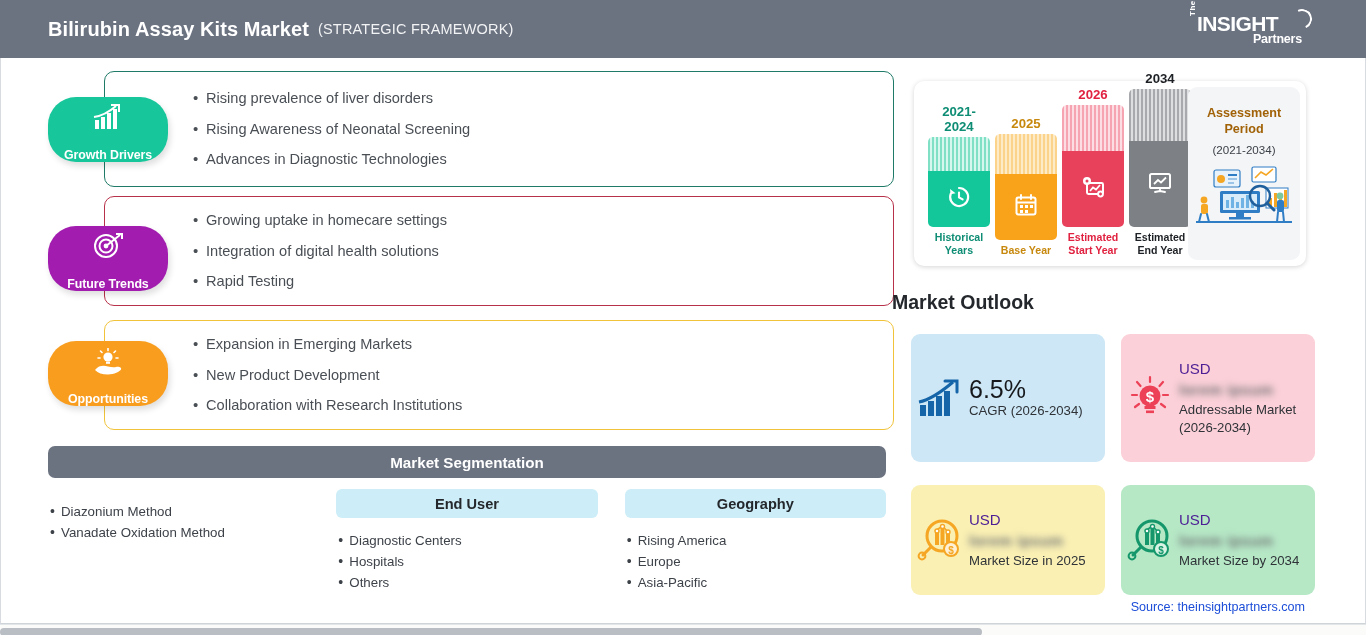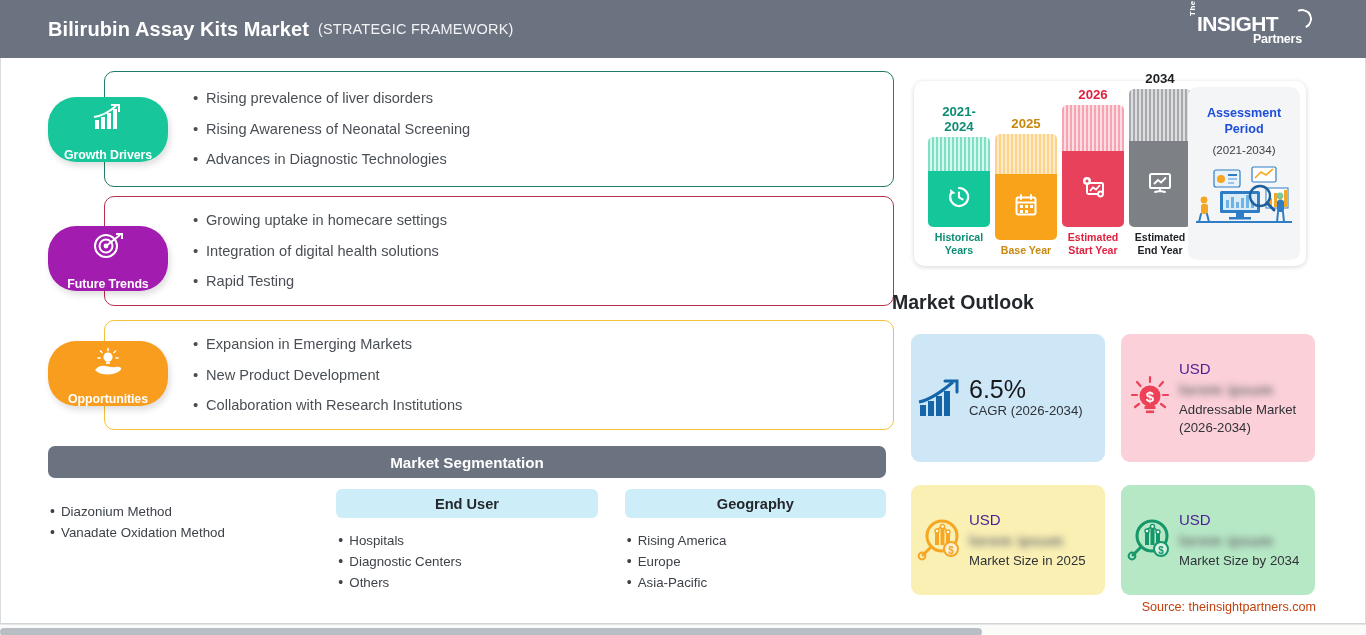--- a/index.html
+++ b/index.html
@@ -157,21 +157,21 @@
     font-size:10.6px; font-weight:bold; line-height:1.18; margin-top:4px;
   }
   .tl-ico { width:26px; height:26px; }
 
   .assess {
     position:absolute; right:6px; top:6px; width:112px; height:173px;
     background:#f4f5f7; border-radius:9px;
     display:flex; flex-direction:column; align-items:center;
     padding-top:18px;
   }
-  .assess .t1 { font-size:12.6px; font-weight:bold; color:#1d4ed8; line-height:1.28; text-align:center; }
+  .assess .t1 { font-size:12.6px; font-weight:bold; color:#a16207; line-height:1.28; text-align:center; }
   .assess .t2 { font-size:11.6px; color:#3d4249; margin-top:6px; }
   .assess .illus { margin-top:8px; }
 
   
   .mo-title {
     position:absolute; left:892px; top:291px;
     font-size:19.5px; font-weight:bold; color:#24282d;
   }
   .card {
     position:absolute; border-radius:9px; display:flex; align-items:center;
@@ -186,22 +186,22 @@
   .card .big { font-size:25px; font-weight:normal; color:#16181b; line-height:1.05; }
   .card .sml { font-size:13.2px; color:#2f3338; margin-top:0; line-height:1.32; }
   .card .usd { font-size:15px; font-weight:normal; color:#4c1d95; }
   .blur {
     display:block; margin:4px 0 3px 0;
     font-size:15px; font-weight:bold; color:#6d6f72;
     filter: blur(3.6px); -webkit-filter: blur(3.6px);
     letter-spacing:0.5px;
   }
   .source {
-    position:absolute; right:50px; top:600px;
-    font-size:12.6px; color:#c2410c;text-align:center;
+    position:absolute; right:61px; top:600px;
+    font-size:12.6px; color:#1d4ed8;text-align:center;
   }
 </style>
 </head>
 <body>
 
 <div class="page">
 
   <div class="header">
     <span class="header-title">Bilirubin Assay Kits Market</span>
     <span class="header-sub">(STRATEGIC FRAMEWORK)</span>
@@ -292,22 +292,22 @@
   <div class="seg-cols">
     <div class="seg-col">
       <ul>
         <li>Diazonium Method</li>
         <li>Vanadate Oxidation Method</li>
       </ul>
     </div>
     <div class="seg-col">
       <div class="cap">End User</div>
       <ul>
+        <li>Diagnostic Centers</li>
         <li>Hospitals</li>
-        <li>Diagnostic Centers</li>
         <li>Others</li>
       </ul>
     </div>
     <div class="seg-col">
       <div class="cap">Geography</div>
       <ul>
         <li>Rising America</li>
         <li>Europe</li>
         <li>Asia-Pacific</li>
       </ul>

